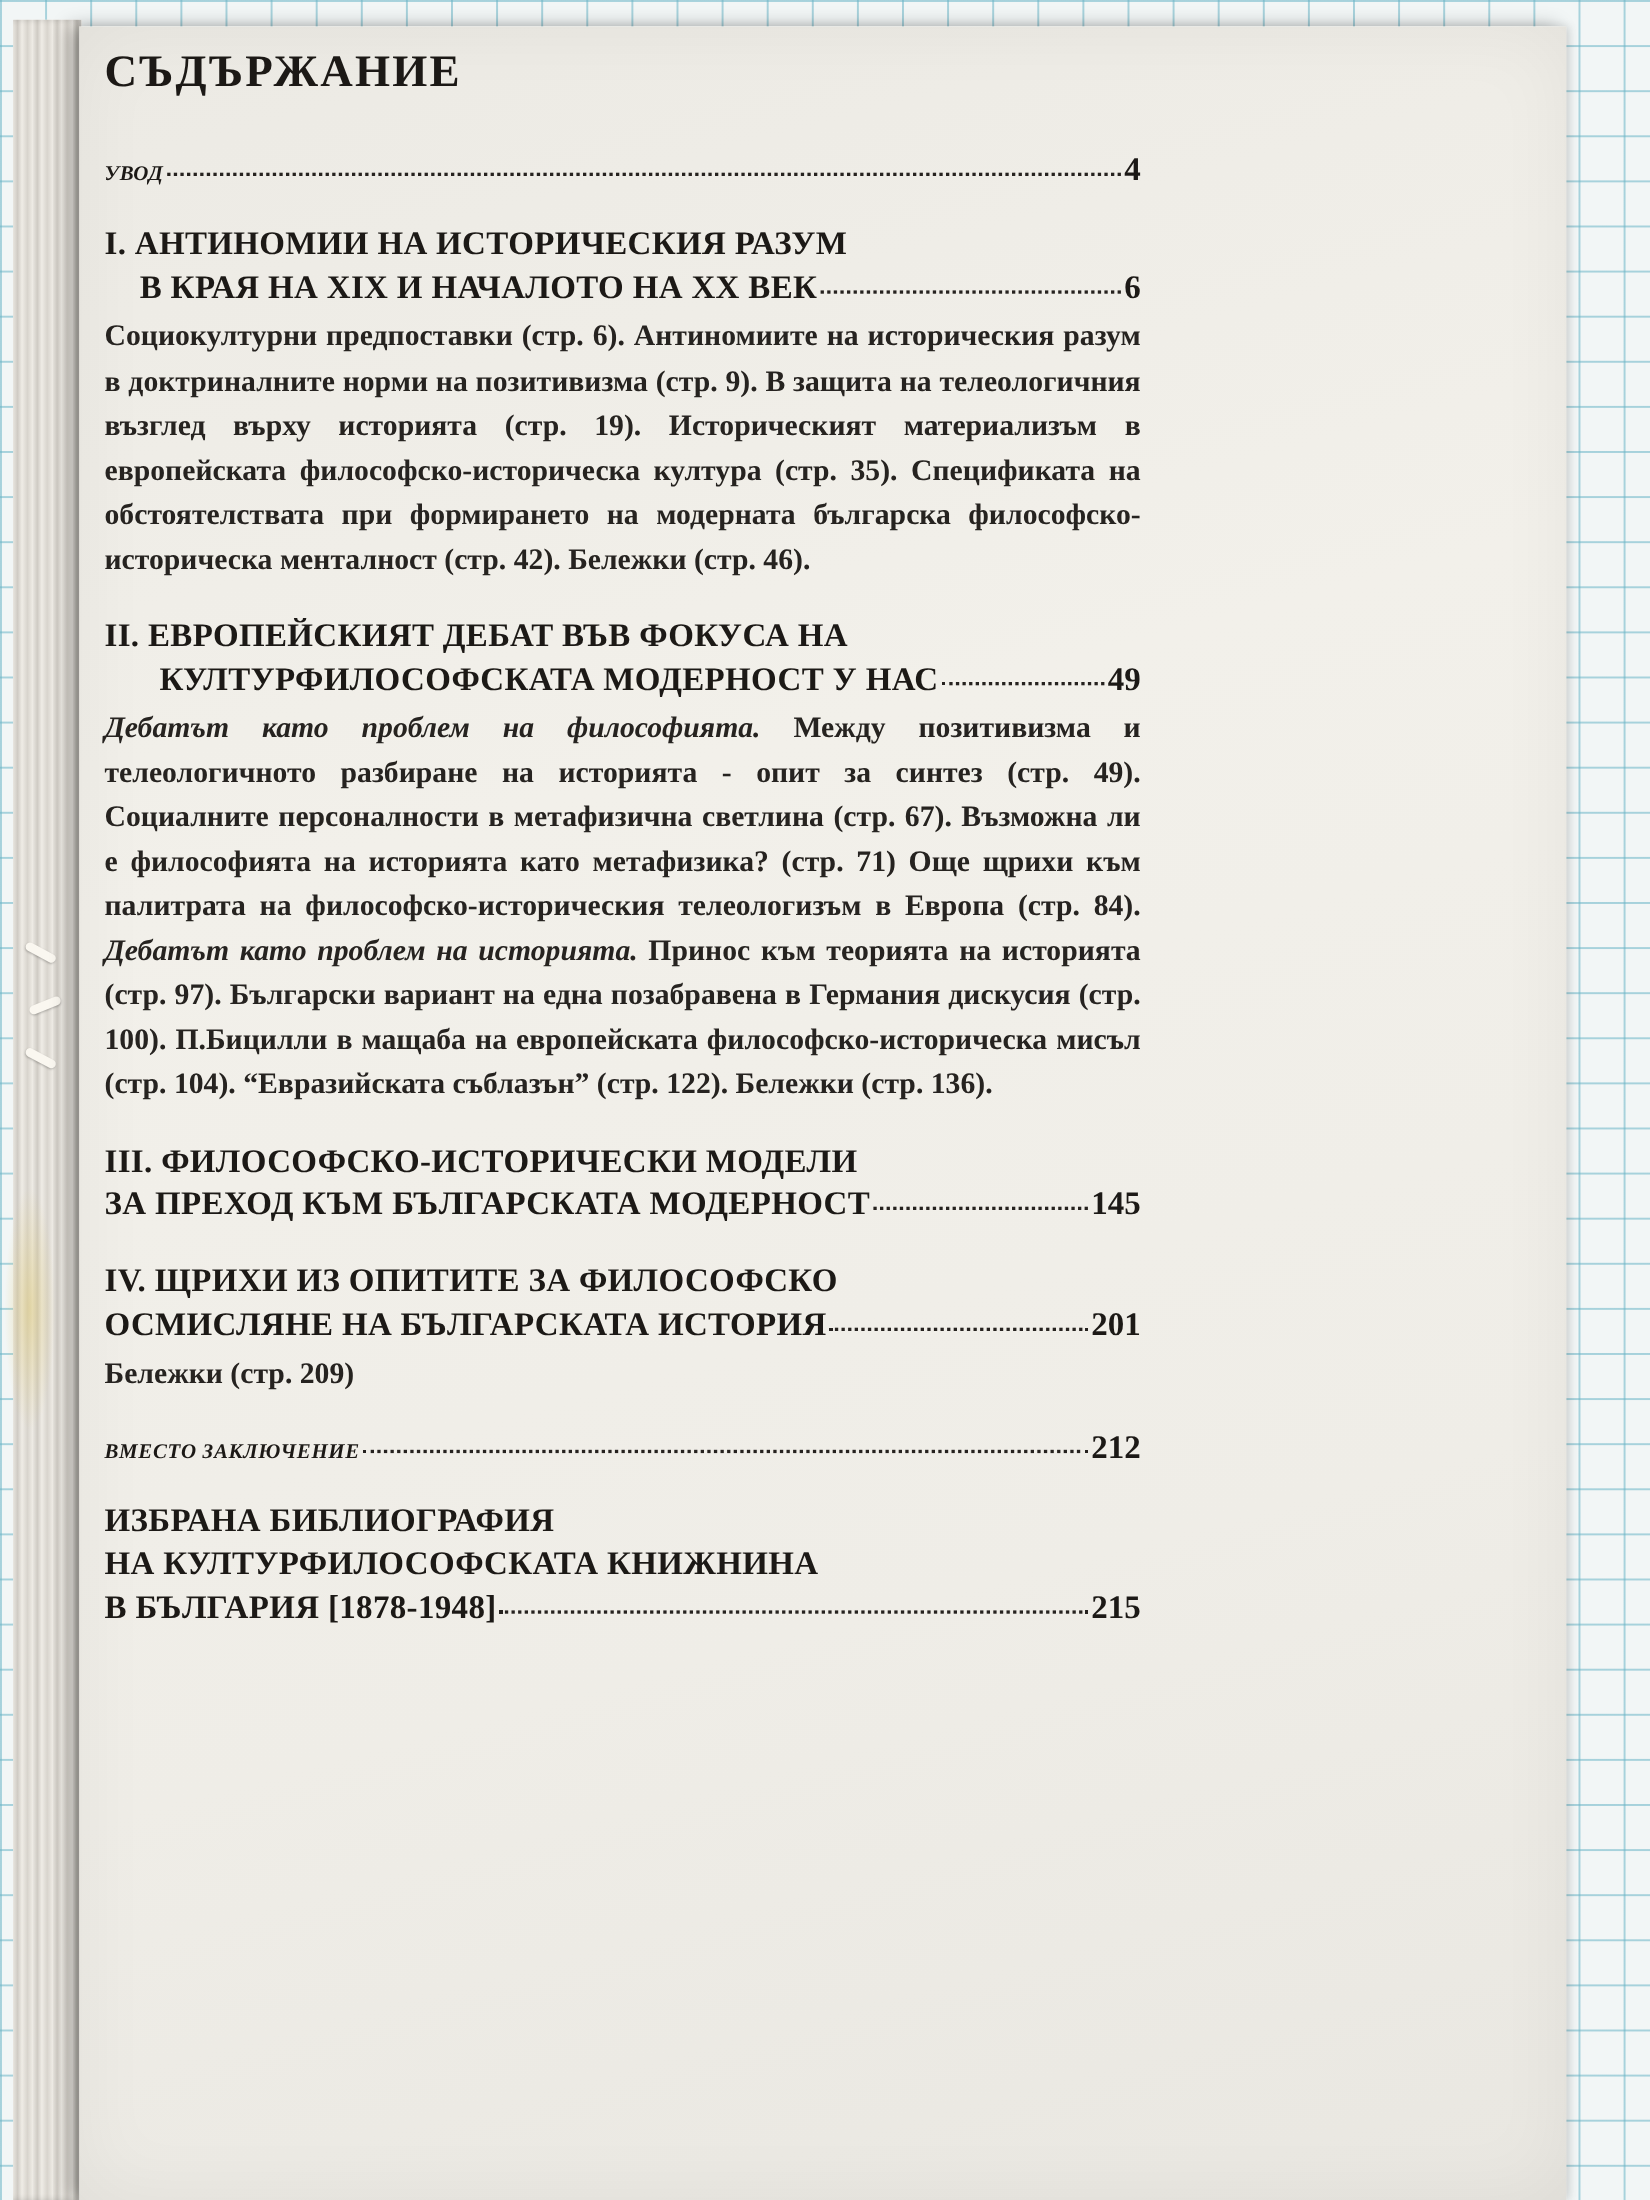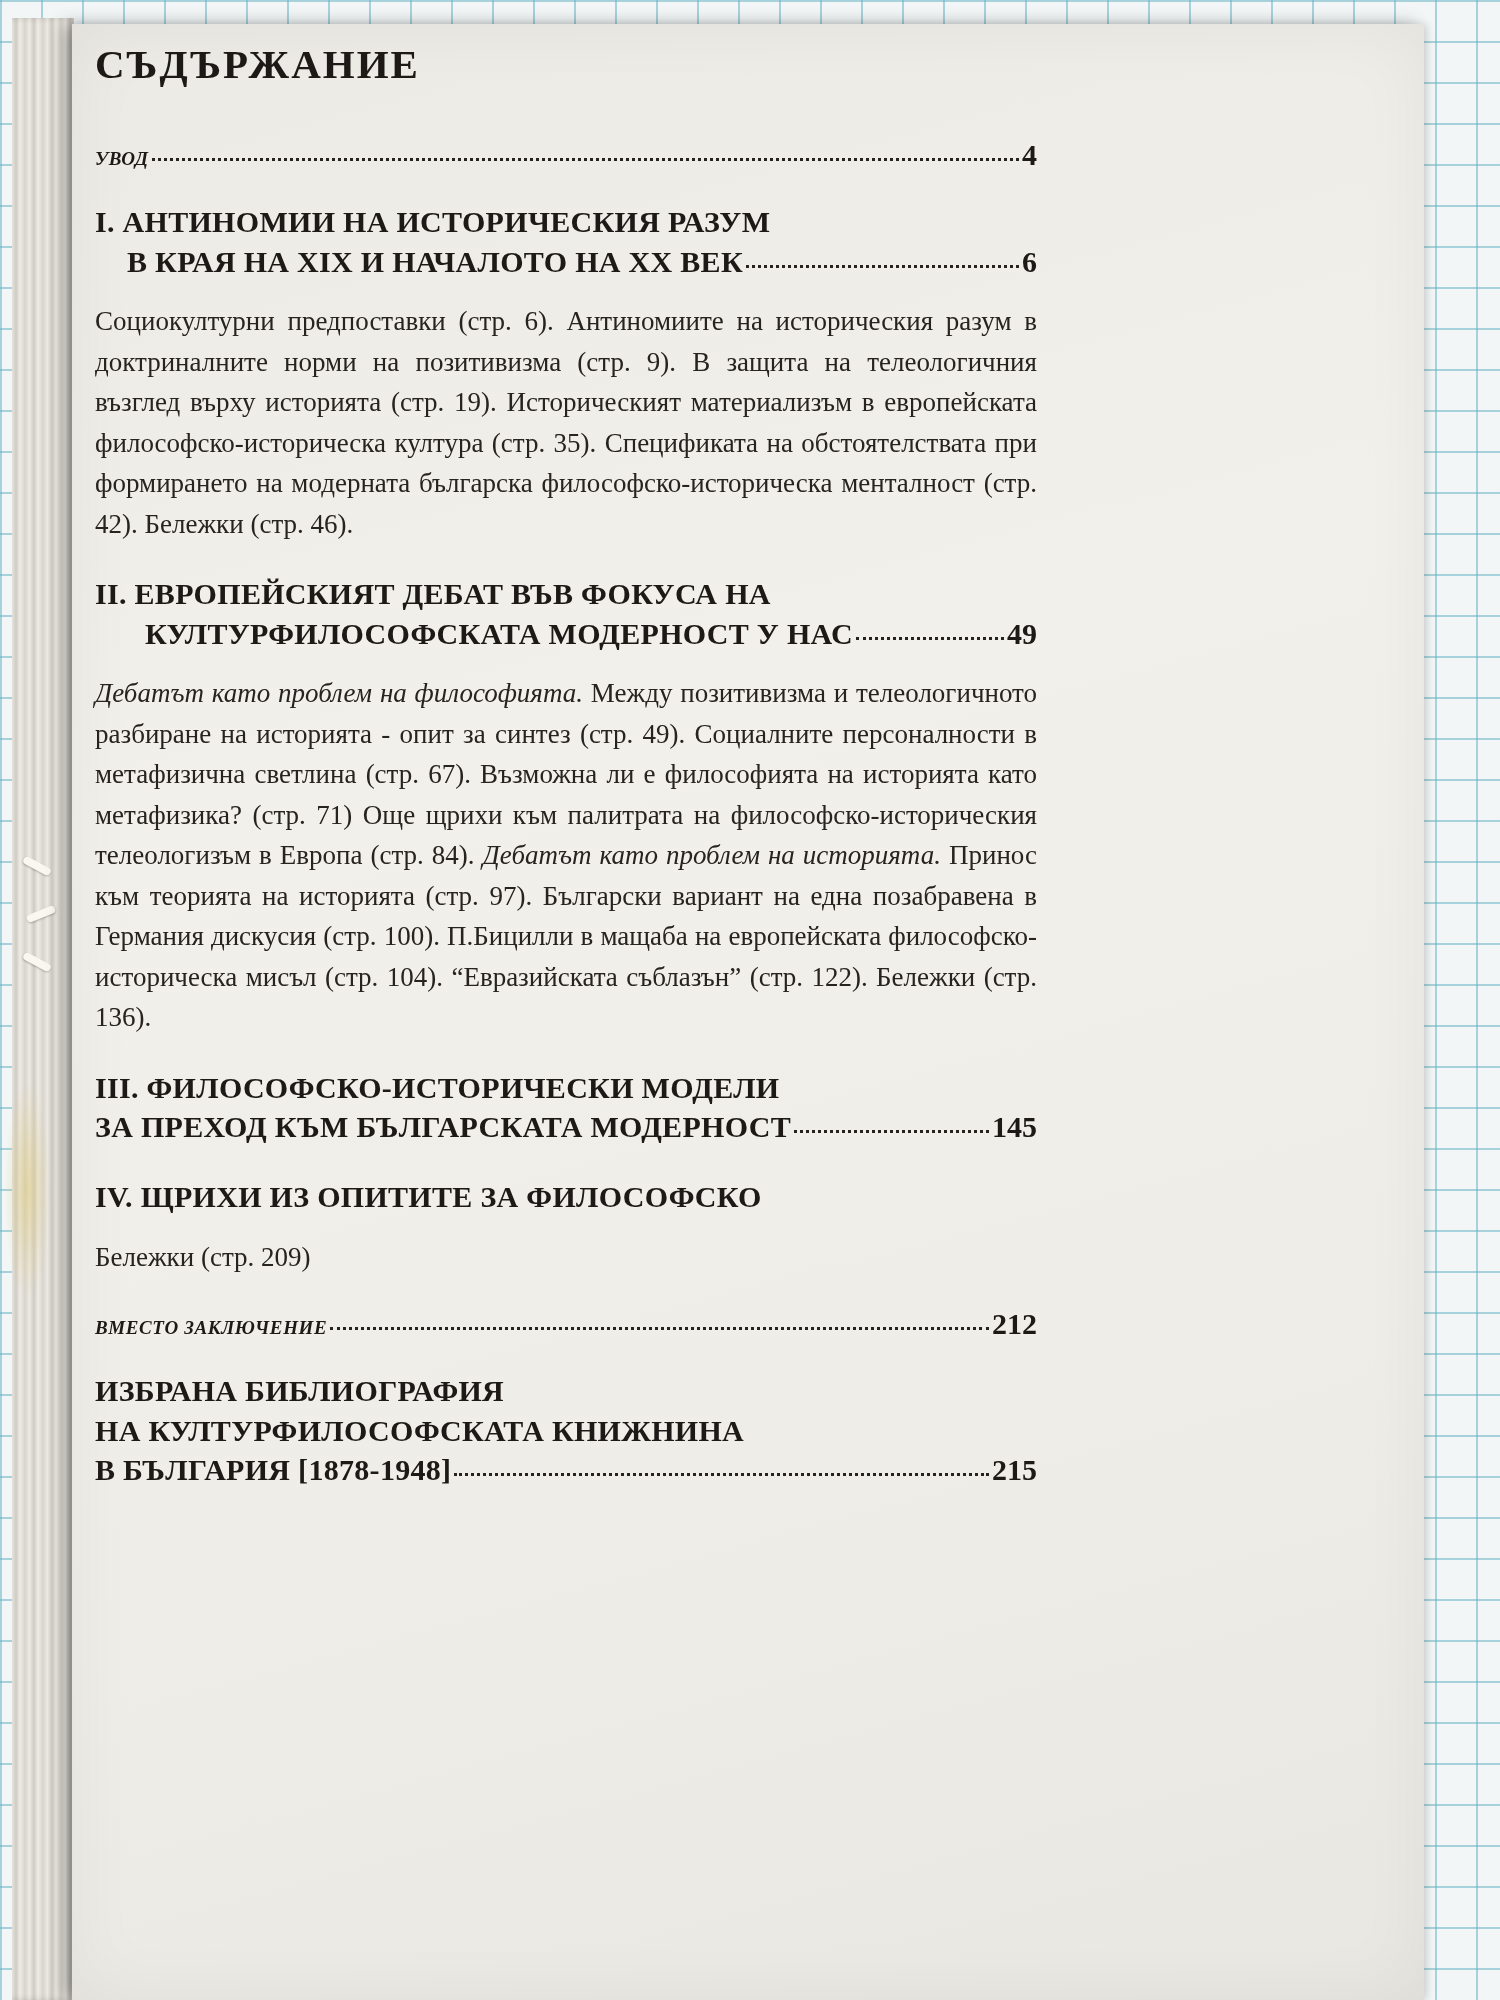--- a/index.html
+++ b/index.html
@@ -91,25 +91,26 @@
     top: -4px;
     min-width: 30px;
   }
   .pagenum {
     font-weight: bold;
     font-size: 30px;
     color: #1c1916;
   }
 
   .desc {
-    margin-top: 20px;
+    margin-top: 4px;
     font-size: 27px;
     line-height: 1.5;
     text-align: justify;
     color: #262320;
+    font-weight: bold;
   }
   .desc .it { font-style: italic; }
 </style>
 </head>
 <body>
 
 <div class="book-edge"></div>
 <div class="smudge"></div>
 <div class="stitch s1"></div>
 <div class="stitch s2"></div>
@@ -164,20 +165,25 @@
         <span class="htext">ЗА ПРЕХОД КЪМ БЪЛГАРСКАТА МОДЕРНОСТ</span>
         <span class="dots"></span>
         <span class="pagenum">145</span>
       </div>
     </div>
 
     <div class="entry">
       <div class="hrow">
         <span class="htext">IV. ЩРИХИ ИЗ ОПИТИТЕ ЗА ФИЛОСОФСКО</span>
       </div>
+      <div class="hrow">
+        <span class="htext">ОСМИСЛЯНЕ НА БЪЛГАРСКАТА ИСТОРИЯ</span>
+        <span class="dots"></span>
+        <span class="pagenum">201</span>
+      </div>
       <p class="desc">
         <span>Бележки (стр. 209)</span>
       </p>
     </div>
 
     <div class="entry">
       <div class="hrow">
         <span class="htext it">ВМЕСТО ЗАКЛЮЧЕНИЕ</span>
         <span class="dots"></span>
         <span class="pagenum">212</span>

